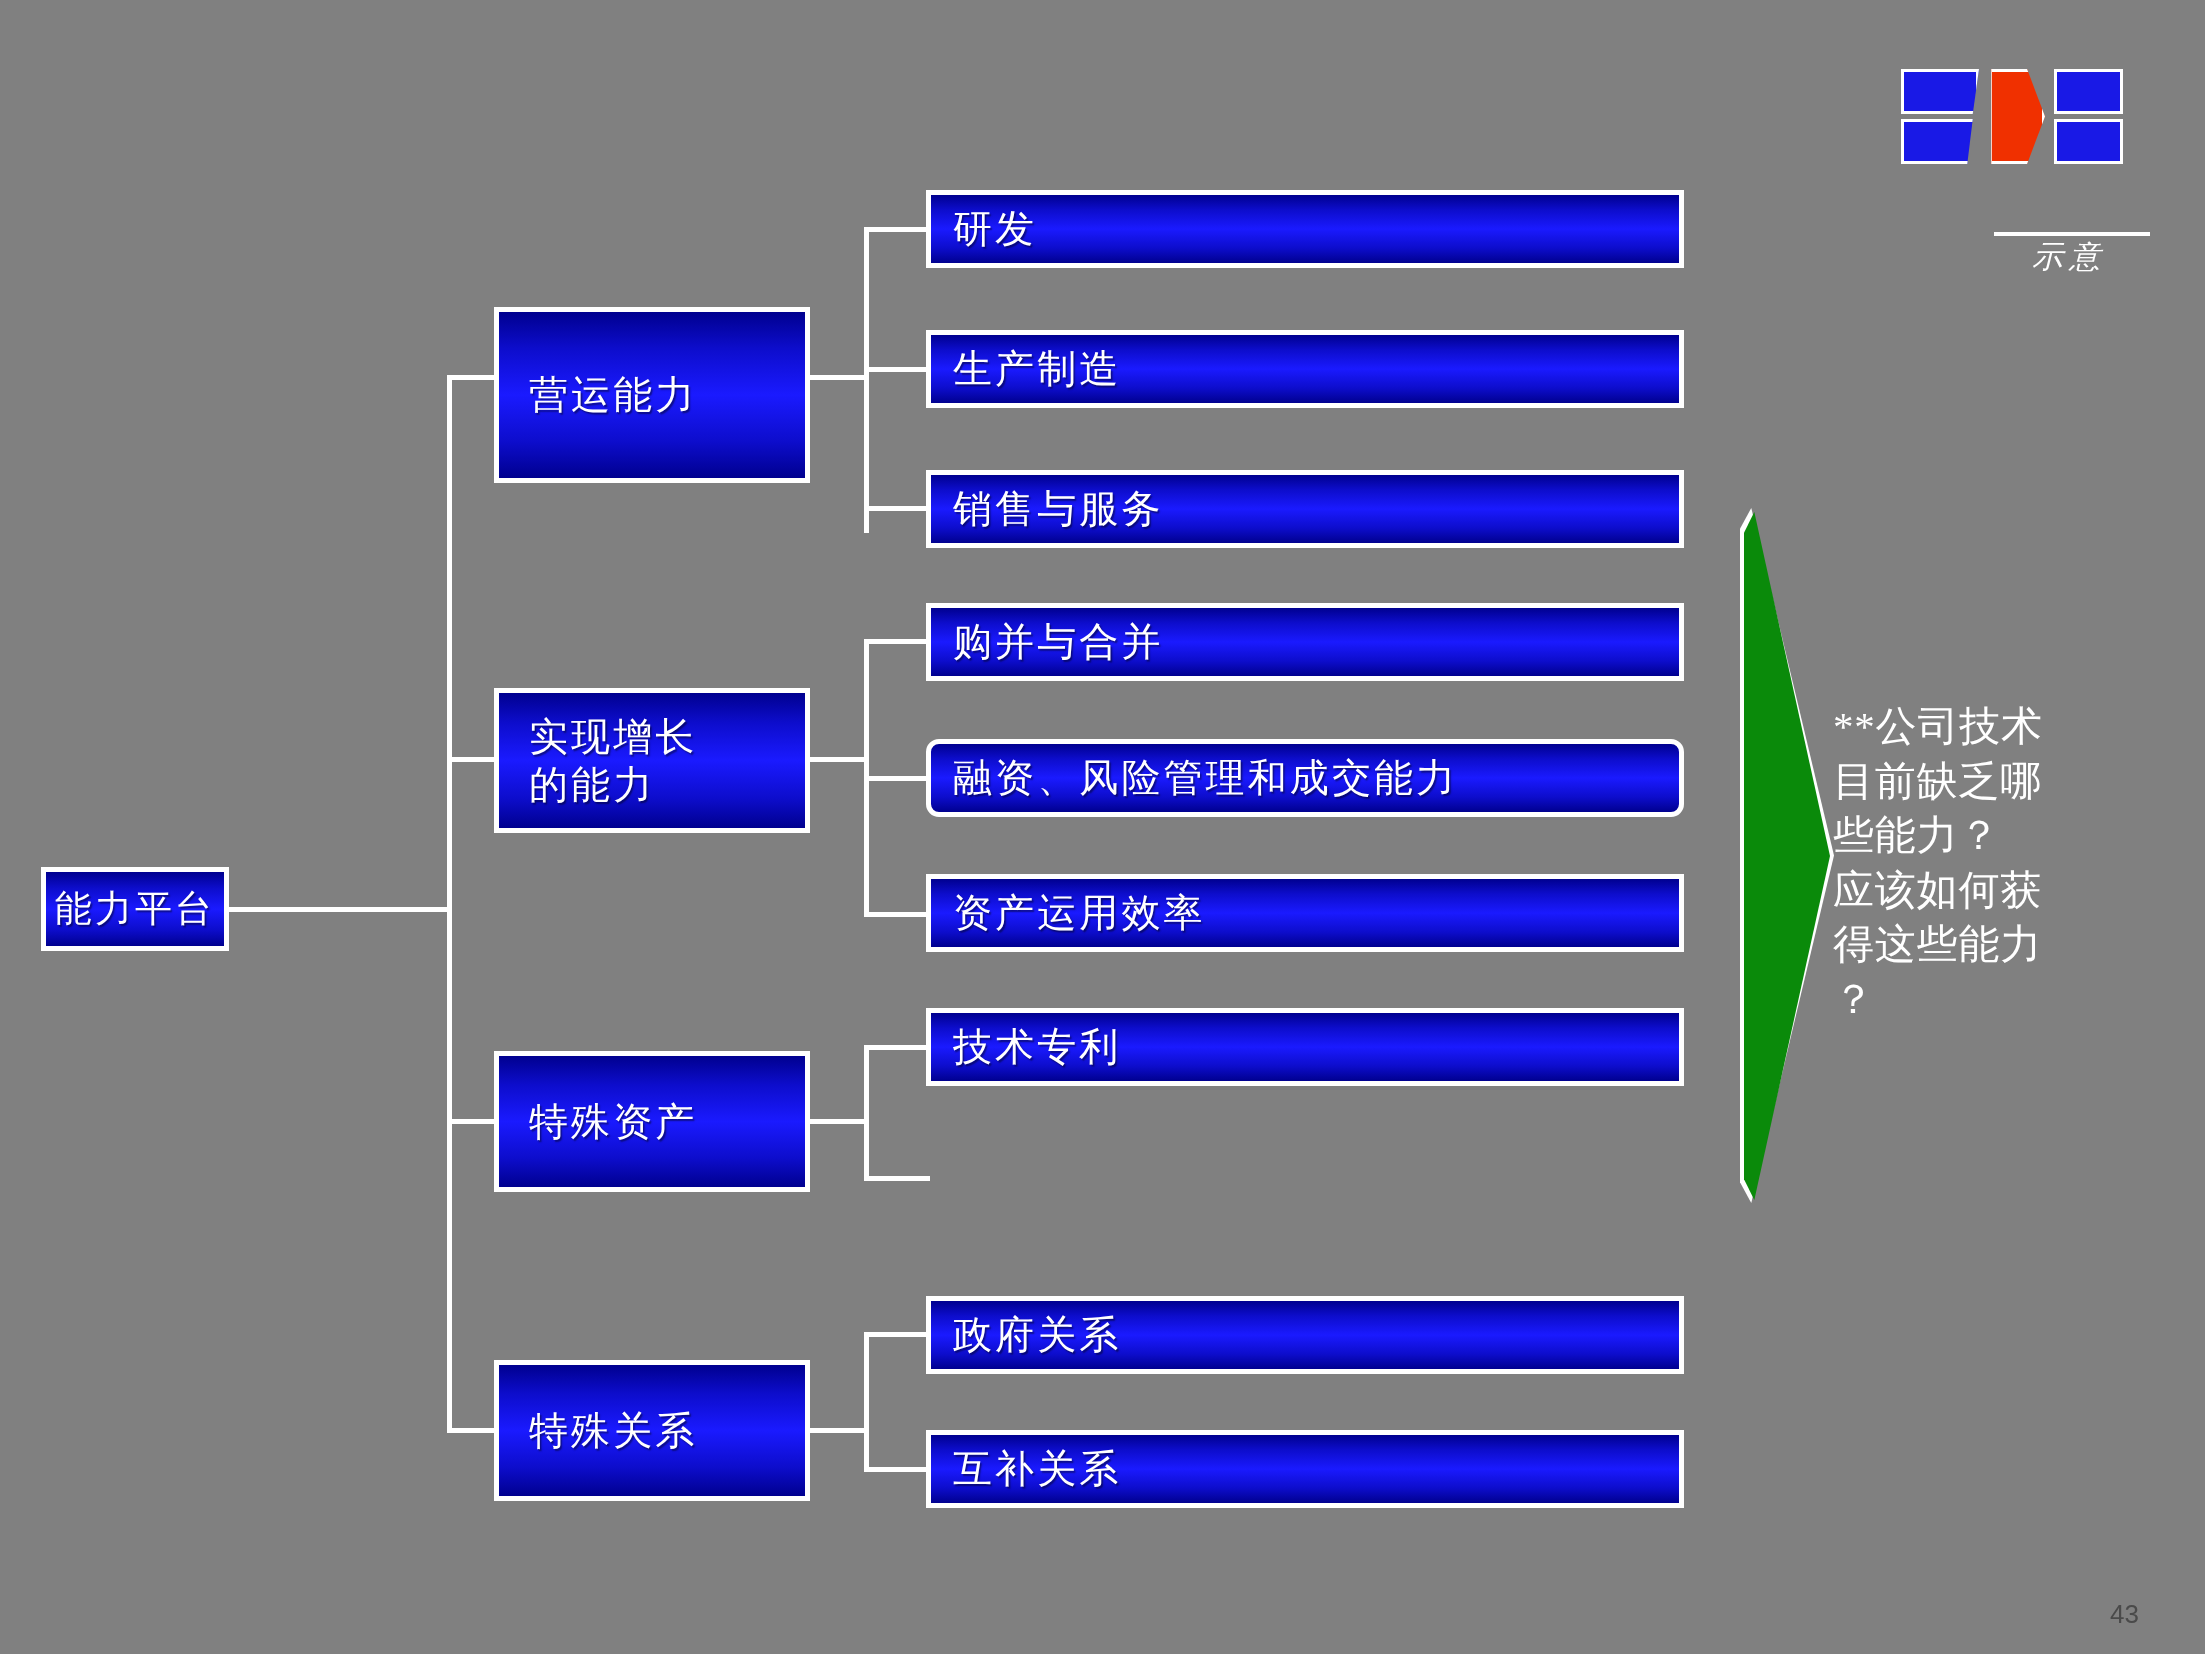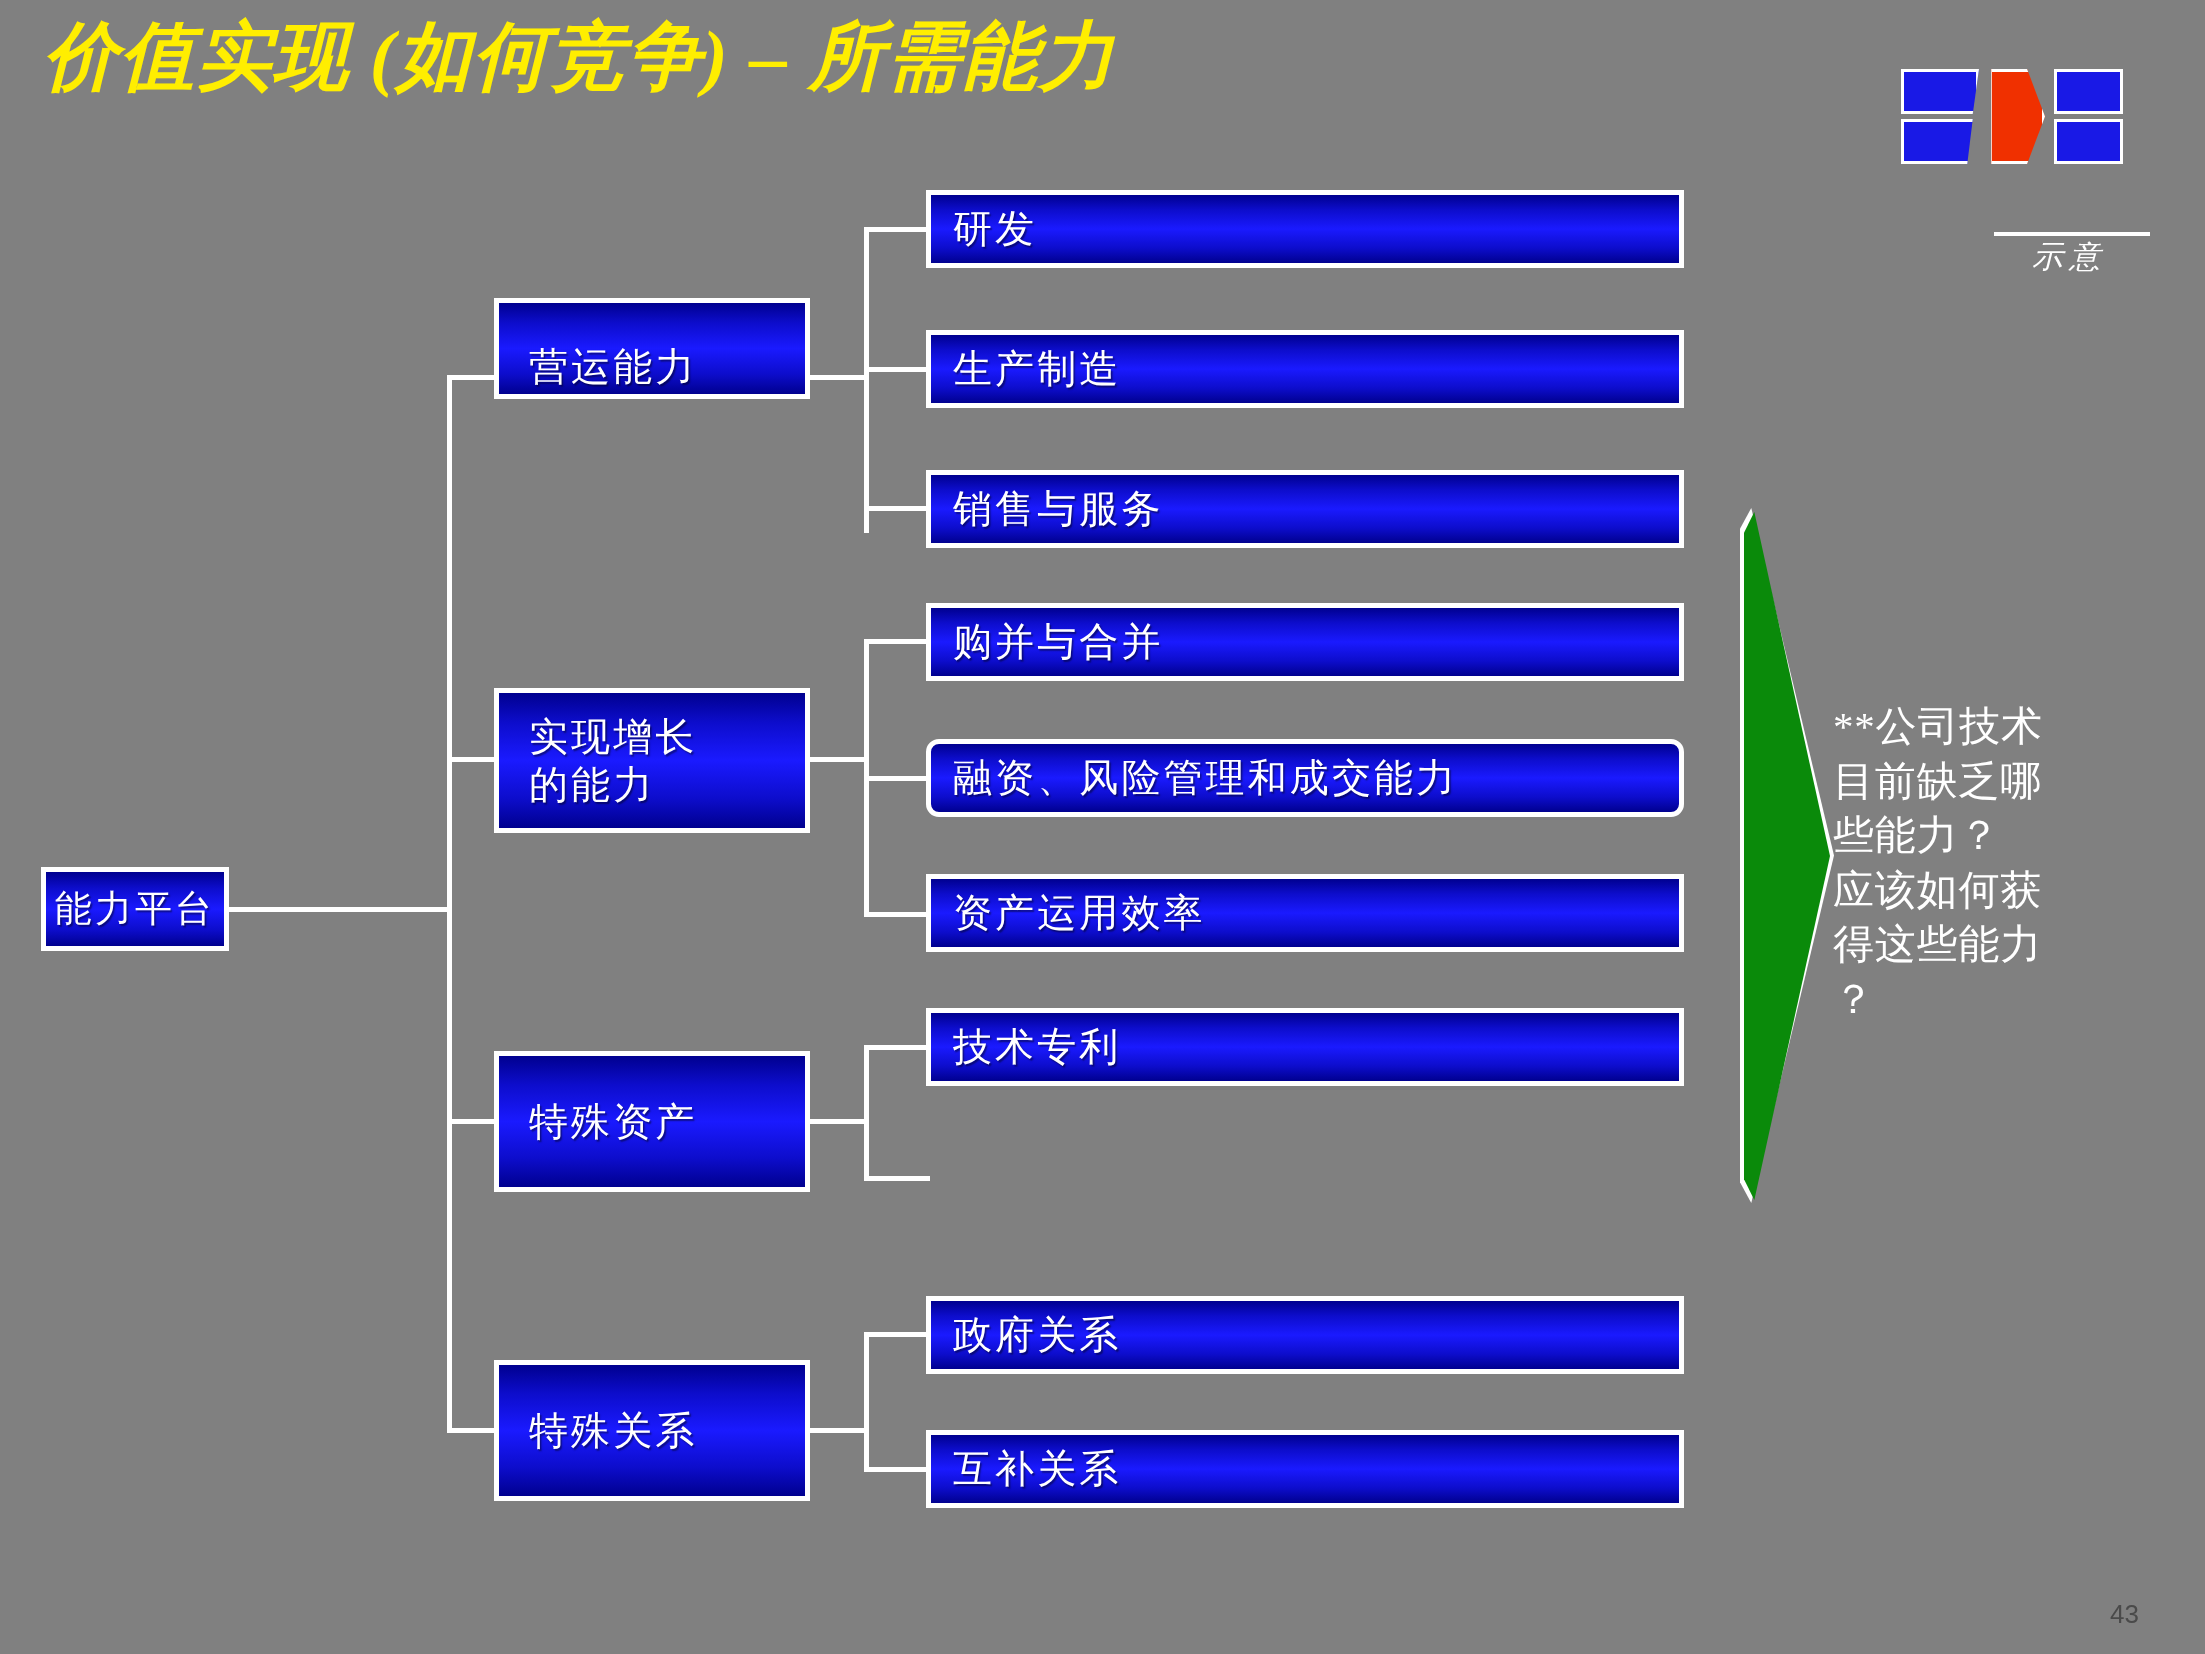--- a/index.html
+++ b/index.html
@@ -59,21 +59,21 @@
     text-shadow:1.6px 1.6px 1.6px rgba(0,0,0,.45);
     letter-spacing:3.1px;
   }
   .node.center-txt{justify-content:center;}
   .node .lbl{white-space:pre-line;}
 
   
   #n-root{left:41px;top:867px;width:188px;height:84px;font-size:37px;}
   
   .lvl2{font-size:39px;padding-left:30px;}
-  #n-b1{left:494px;top:298px; width:316px;height:101px;align-items:flex-end;}
+  #n-b1{left:494px;top:307px; width:316px;height:176px;}
   #n-b2{left:494px;top:688px; width:316px;height:145px;}
   #n-b3{left:494px;top:1051px;width:316px;height:141px;}
   #n-b4{left:494px;top:1360px;width:316px;height:141px;}
   #n-b2 .lbl{line-height:1.22;}
   
   .lvl3{left:926px;width:758px;height:78px;font-size:39px;padding-left:22px;}
   #n-l1{top:190px;}
   #n-l2{top:330px;}
   #n-l3{top:470px;}
   #n-l4{top:603px;}
@@ -122,21 +122,20 @@
     position:absolute;left:2110px;top:1599px;
     font-size:26px;color:#4a4a4a;
     font-family:"Liberation Sans","DejaVu Sans",sans-serif;
   }
 </style>
 </head>
 <body>
 
 <div id="stage">
 
-  <div class="title">价值实现 (如何竞争) – 所需能力</div>
 
   <div class="logo">
     <div class="sq L1"></div>
     <div class="sq L2"></div>
     <div class="arrow"></div>
     <div class="sq R1"></div>
     <div class="sq R2"></div>
   </div>
   <div class="logo-rule"></div>
   <div class="logo-note">示意</div>

